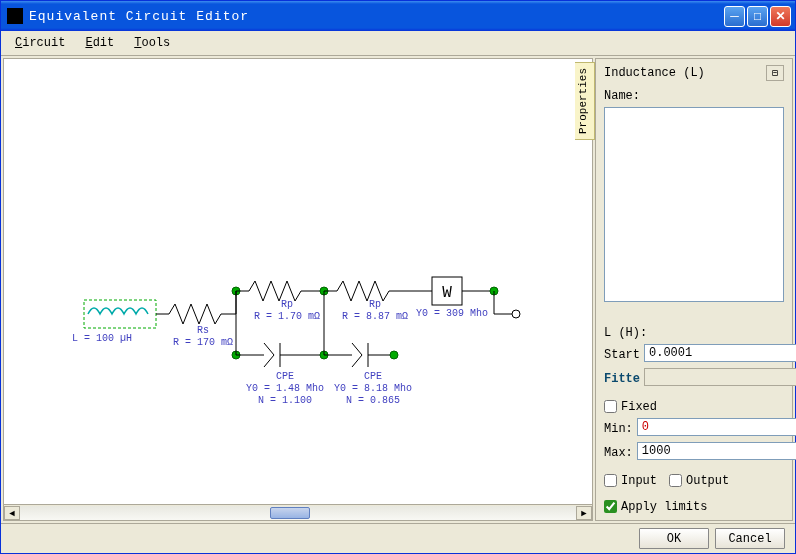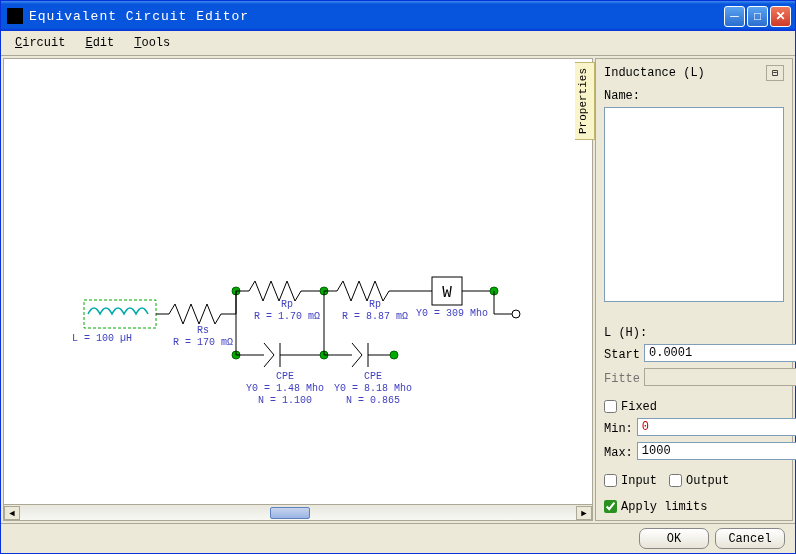--- a/index.html
+++ b/index.html
@@ -152,21 +152,21 @@
   border: 1px solid #aca899;
   background: #ece9d8;
   font-size: 10px;
   cursor: pointer;
   display: flex;
   align-items: center;
   justify-content: center;
 }
 .prop-row { display: flex; align-items: flex-end; gap: 4px; margin-bottom: 2px; }
 .prop-label { width: 42px; }
-.prop-label-disabled { color: #737373; }
+.prop-label-disabled { color: #0c4a6e; font-weight: bold; }
 .prop-input {
   flex: 1;
   border: 1px solid #7f9db9;
   height: 18px;
   padding: 1px 4px;
   font-family: "Courier New", monospace;
   font-size: 12px;
   background: white;
 }
 .prop-input-red { color: #c00; }
@@ -180,21 +180,21 @@
   display: flex;
   justify-content: flex-end;
   align-items: center;
   padding: 0 10px;
   gap: 6px;
   background: #ece9d8;
 }
 .dlg-btn {
   width: 70px; height: 21px;
   border: 1px solid #888;
-  border-radius: 7px;
+  border-radius: 1px;
   background: linear-gradient(to bottom, #fff, #e8e4d8);
   font-family: "Courier New", monospace;
   font-size: 12px;
   cursor: pointer;
 }
 
 .sch-label {
   position: absolute;
   font-family: "Courier New", monospace;
   font-size: 10px;

